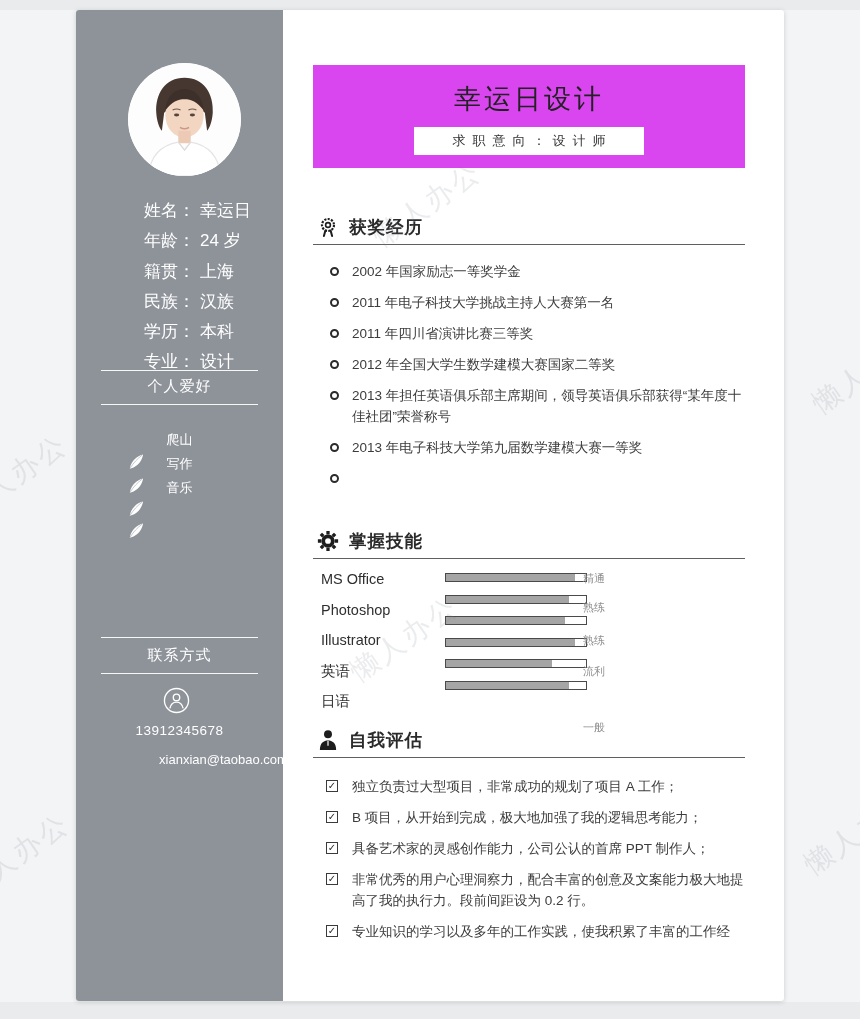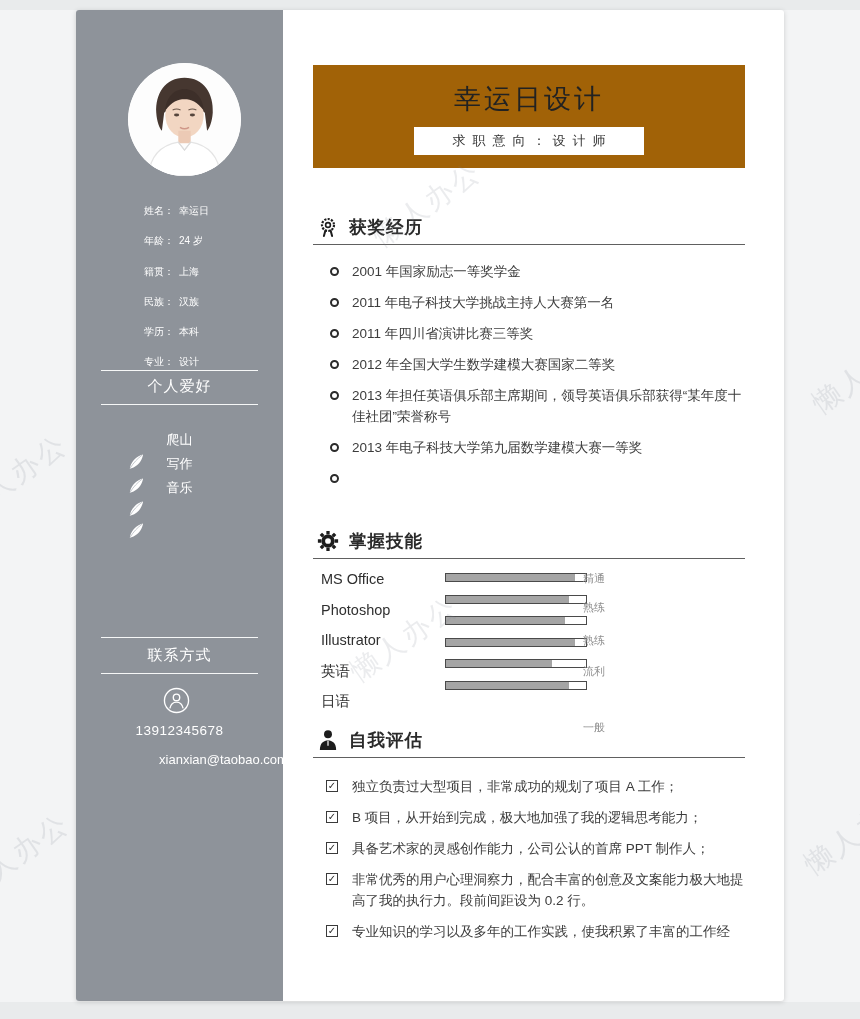--- a/index.html
+++ b/index.html
@@ -21,38 +21,38 @@
 
   .sheet{position:absolute;left:76px;top:10px;width:708px;height:991px;background:#fff;
          border-radius:3px;box-shadow:0 1px 5px rgba(0,0,0,0.16);}
 
   
   .sidebar{position:absolute;left:0;top:0;width:207px;height:991px;background:#8e939a;
            border-radius:3px 0 0 3px;color:#fff;}
   .photo{position:absolute;left:52px;top:53px;width:113px;height:113px;border-radius:50%;
          background:#fdfdfd;overflow:hidden;}
   .photo svg{display:block;width:100%;height:100%;}
-  .info{position:absolute;left:68px;top:186px;font-size:10px;}
+  .info{position:absolute;left:68px;top:186px;font-size:17px;}
   .info-row{height:30.3px;line-height:30.3px;white-space:nowrap;}
   .info-row .val{margin-left:5px;}
   .sb-line{position:absolute;left:25px;width:157px;height:1px;background:rgba(255,255,255,0.92);}
   .l1{top:360px;} .l2{top:394px;} .l3{top:627px;} .l4{top:663px;}
   .sb-title{position:absolute;left:0;width:100%;text-align:center;font-size:15px;letter-spacing:1px;}
   .t1{top:367px;} .t2{top:636px;font-family:Liberation Serif, serif;}
   .hobbies{position:absolute;left:0;top:418px;width:100%;text-align:center;font-size:13px;}
   .hobby{height:24px;line-height:24px;}
   .feather{position:absolute;left:52px;width:17px;height:17px;}
   .f0{top:443px;} .f1{top:467px;} .f2{top:490px;} .f3{top:512px;}
   .contact-icon{position:absolute;left:87px;top:677px;width:27px;height:27px;}
   .phone{position:absolute;left:0;top:713px;width:100%;text-align:center;font-size:13.5px;letter-spacing:0.5px;}
   .email{position:absolute;left:0;top:742px;width:100%;text-align:center;font-size:13px;padding-left:44px;}
 
   
   .main{position:absolute;left:237px;top:0;width:432px;height:991px;color:#3c3c3c;}
-  .header-box{position:absolute;left:0;top:55px;width:432px;height:103px;background:#a16207;}
+  .header-box{position:absolute;left:0;top:55px;width:432px;height:103px;background:#d946ef;}
   .header-title{position:absolute;left:0;top:16px;width:100%;text-align:center;font-size:27px;
                 line-height:36px;letter-spacing:3px;color:#222;}
   .intent-box{position:absolute;left:101px;top:62px;width:230px;height:28px;background:#fff;
               display:flex;align-items:center;justify-content:center;font-size:13px;
               letter-spacing:7px;color:#333;padding-left:7px;box-sizing:border-box;}
 
   .section{position:absolute;left:0;width:432px;}
   .sec-awards{top:206px;} .sec-skills{top:520px;} .sec-eval{top:719px;}
   .sec-head{display:flex;align-items:center;height:22px;}
   .sec-icon{width:22px;height:22px;margin-left:4px;margin-right:10px;flex:0 0 auto;}
@@ -175,21 +175,21 @@
         <div class="sec-head">
           <svg class="sec-icon" viewBox="0 0 22 22">
             <circle cx="11" cy="9" r="6" fill="none" stroke="#1d1d1d" stroke-width="2.2" stroke-dasharray="2.1 1.3"></circle>
             <circle cx="11" cy="9" r="2.4" fill="none" stroke="#1d1d1d" stroke-width="1.6"></circle>
             <path d="M8.4 14.4 L6.9 20 M13.6 14.4 L15.1 20" stroke="#1d1d1d" stroke-width="2" stroke-linecap="round"></path>
           </svg>
           <span class="sec-title">获奖经历</span>
         </div>
         <div class="sec-line"></div>
         <ul class="award-list">
-          <li><span class="bullet"></span><span>2001 年国家励志一等奖学金</span></li>
+          <li><span class="bullet"></span><span>2002 年国家励志一等奖学金</span></li>
           <li><span class="bullet"></span><span>2011 年电子科技大学挑战主持人大赛第一名</span></li>
           <li><span class="bullet"></span><span>2011 年四川省演讲比赛三等奖</span></li>
           <li><span class="bullet"></span><span>2012 年全国大学生数学建模大赛国家二等奖</span></li>
           <li><span class="bullet"></span><span>2013 年担任英语俱乐部主席期间，领导英语俱乐部获得“某年度十佳社团”荣誉称号</span></li>
           <li><span class="bullet"></span><span>2013 年电子科技大学第九届数学建模大赛一等奖</span></li>
           <li><span class="bullet"></span></li>
         </ul>
       </section>
 
       <section class="section sec-skills">

